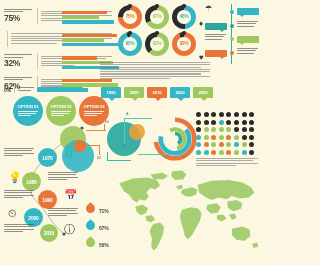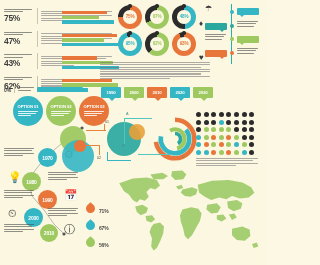--- a/index.html
+++ b/index.html
@@ -136,44 +136,37 @@
       <div class="pct-desc">
         <div class="ln l1"></div>
           <div class="ln l2"></div>
           <div class="ln l1"></div>
           <div class="ln l3"></div>
           <div class="ln l5"></div>
       </div>
     </div>
 
     <div class="pct-row">
-      <div class="pct-left">
-        <div class="pct-cap">
-          <div class="ln l2 dark"></div>
-            <div class="ln l4 dark"></div>
-        </div>
-        <div class="pct-num">47%</div>
-      </div>
       <div class="pct-div"></div>
       <div class="pct-desc">
         <div class="ln l1"></div>
           <div class="ln l2"></div>
           <div class="ln l1"></div>
           <div class="ln l3"></div>
           <div class="ln l5"></div>
       </div>
     </div>
 
     <div class="pct-row">
       <div class="pct-left">
         <div class="pct-cap">
           <div class="ln l2 dark"></div>
             <div class="ln l4 dark"></div>
         </div>
-        <div class="pct-num">43%</div>
+        <div class="pct-num">32%</div>
       </div>
       <div class="pct-div"></div>
       <div class="pct-desc">
         <div class="ln l1"></div>
           <div class="ln l2"></div>
           <div class="ln l1"></div>
           <div class="ln l3"></div>
           <div class="ln l5"></div>
       </div>
     </div>

